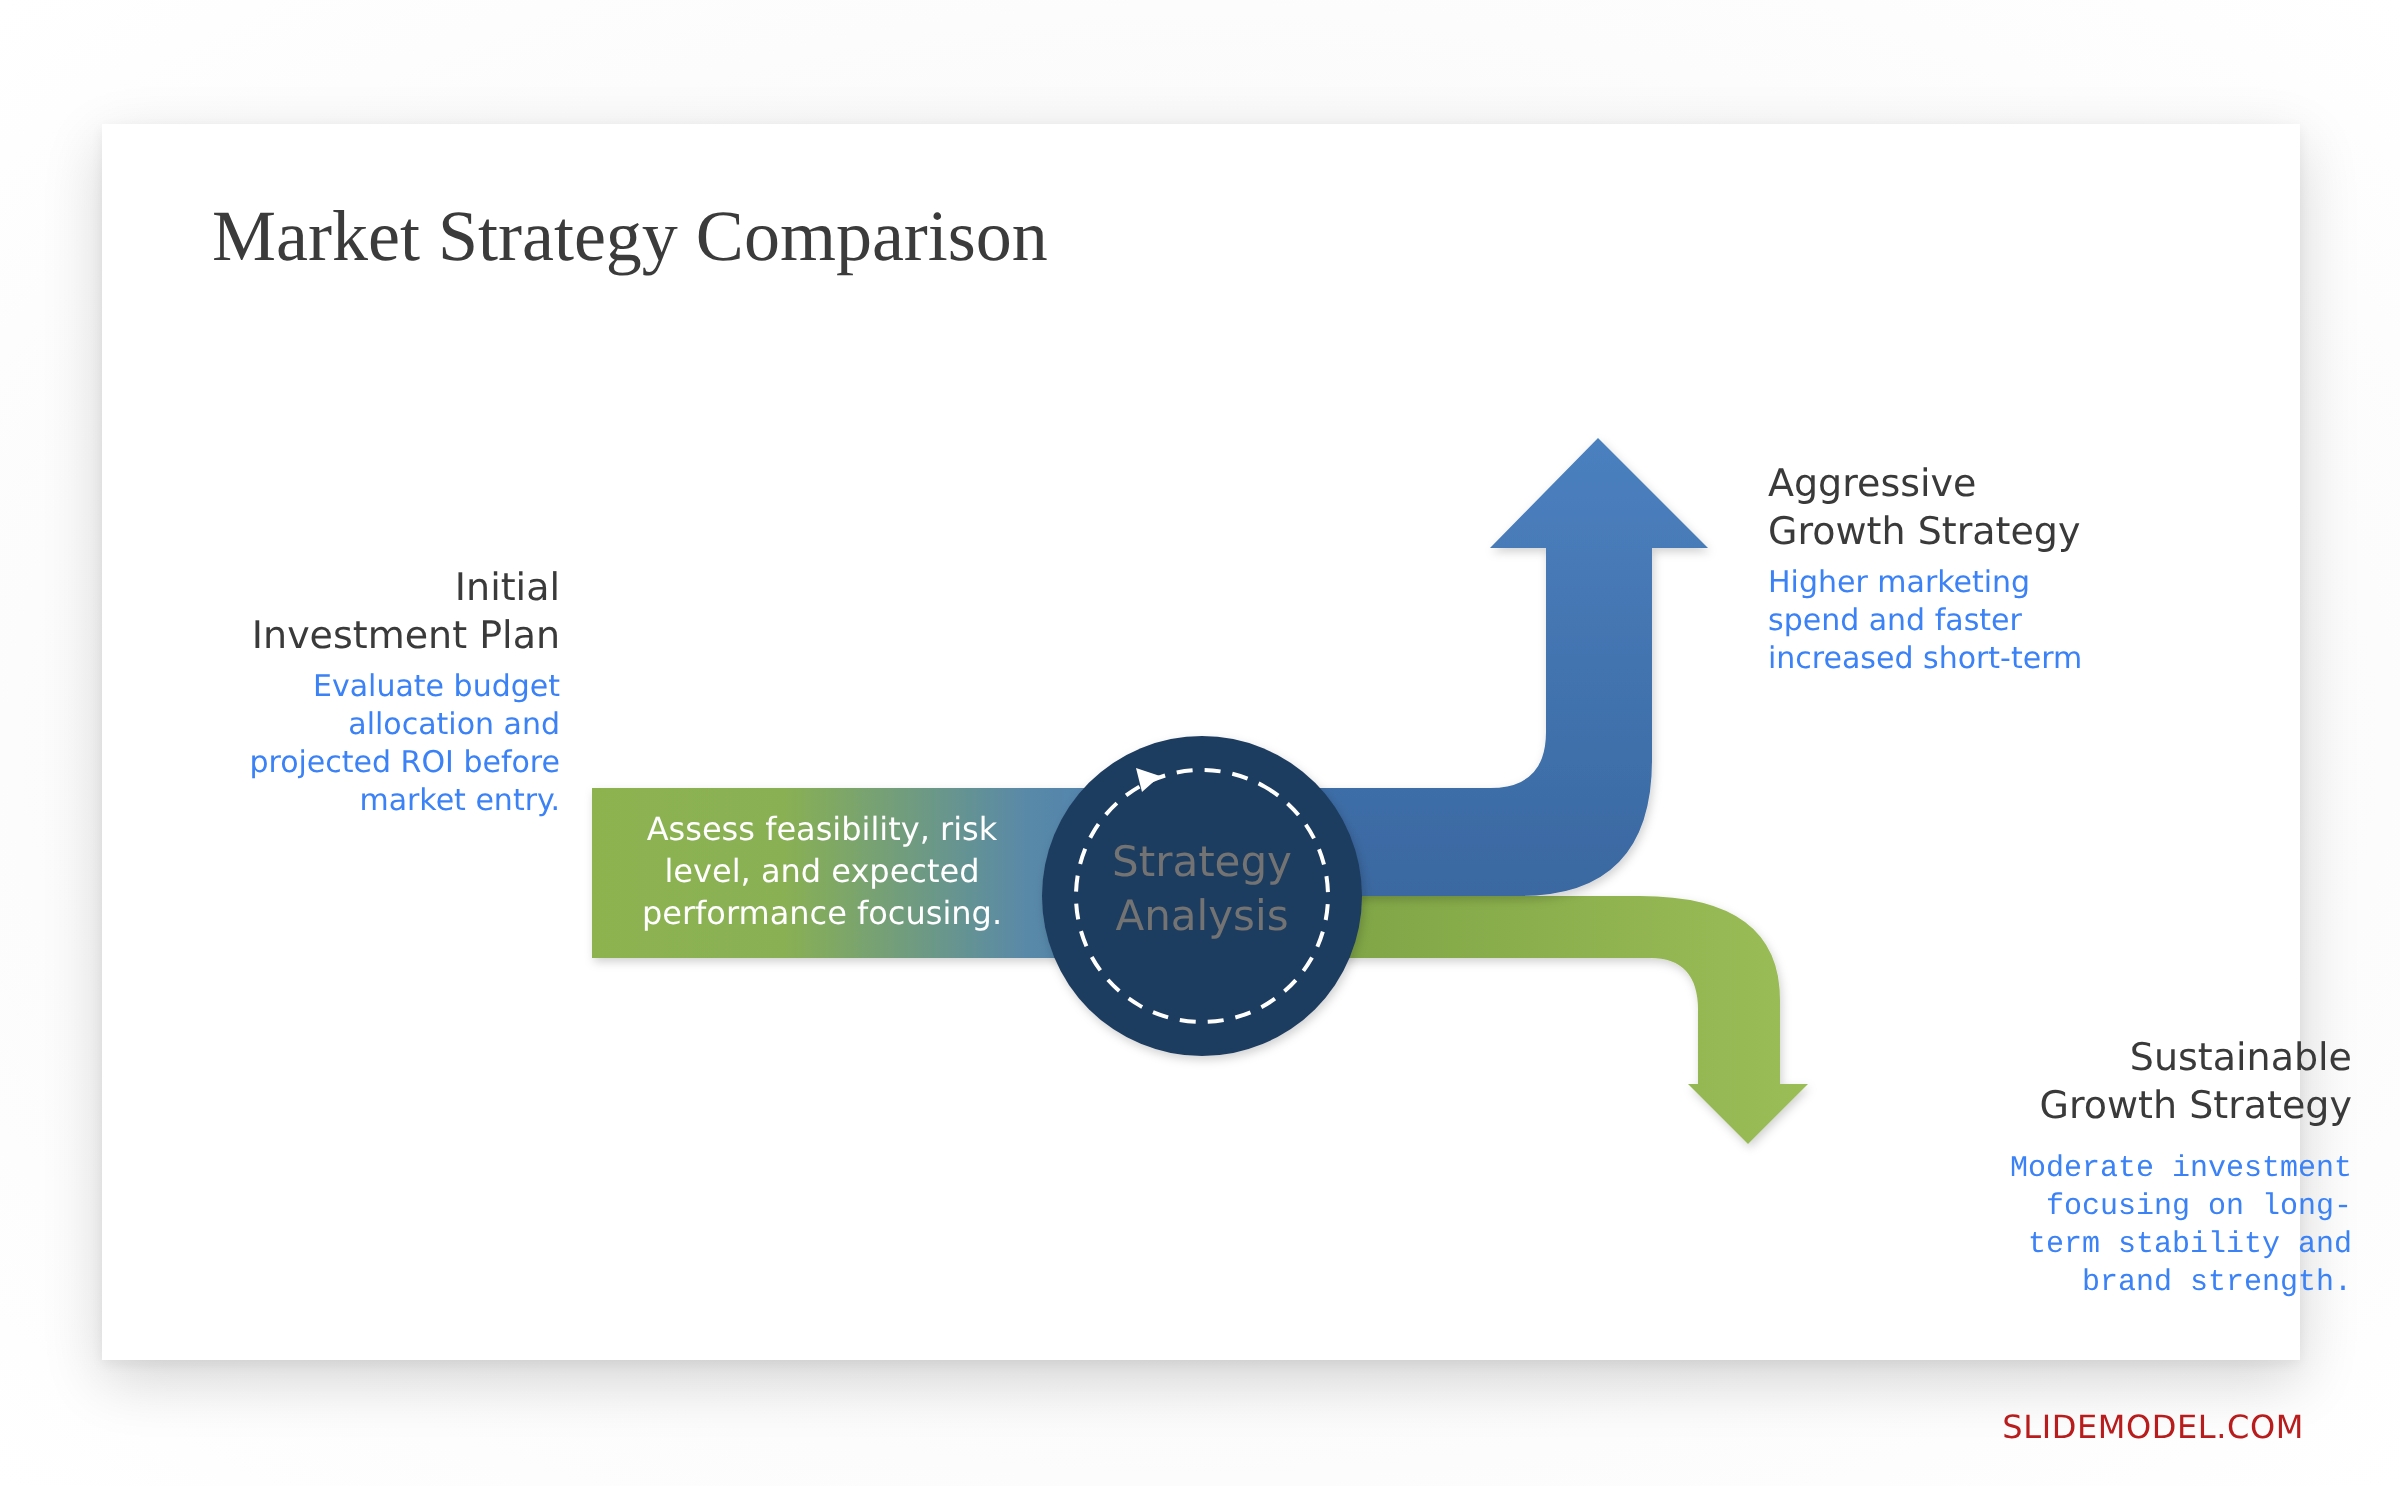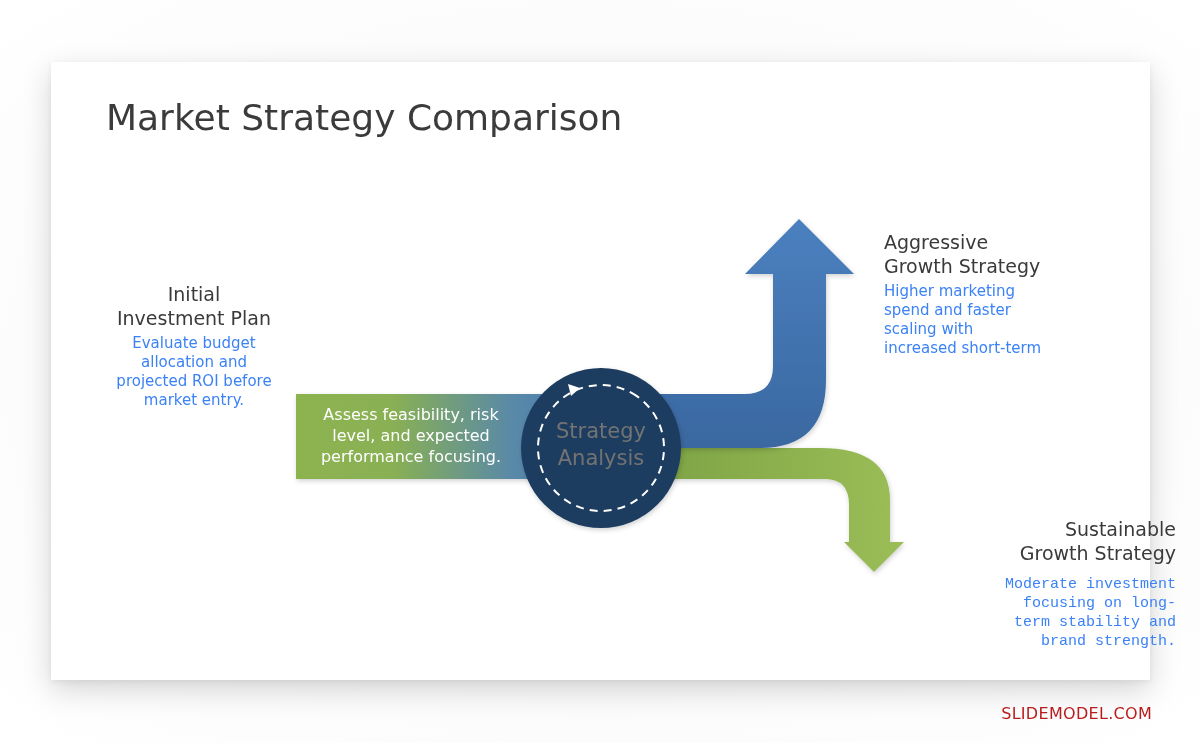--- a/index.html
+++ b/index.html
@@ -11,27 +11,27 @@
     position:absolute; left:0; top:0; width:1200px; height:743px;
     background: radial-gradient(ellipse at 50% 50%, #f4f4f4 0%, #fbfbfb 60%, #ffffff 100%);
   }
   .slide {
     position:absolute; left:51px; top:62px; width:1099px; height:618px;
     background:#ffffff;
     box-shadow: 0 10px 28px rgba(0,0,0,0.16), 0 2px 6px rgba(0,0,0,0.06);
   }
   .title {
     position:absolute; left:106px; top:97px; font-size:36px; color:#3b3b3b;
-    letter-spacing:0px; white-space:nowrap; font-weight:normal;
+    letter-spacing:0px; white-space:nowrap; font-weight:normal;font-family:Liberation Serif, serif;
   }
   svg.diagram { position:absolute; left:0; top:0; }
   .block { position:absolute; }
   .block .head { color:#3a3a3a; font-size:19px; line-height:24px; }
   .block .body { color:#3b82f6; font-size:15px; line-height:19px; margin-top:4px; }
-  .initial { left:108px; top:282px; width:172px; text-align:center; }
+  .initial { left:108px; top:282px; width:172px; text-align:right; }
   .aggressive { left:884px; top:182px; width:210px; text-align:left;margin-top:48px; }
   .sustainable { left:976px; top:517px; width:200px; text-align:right; }
   .bar-text {
     position:absolute; left:306px; top:404px; width:210px; text-align:center;
     color:#ffffff; font-size:16px; line-height:21px;
   }
   .circle-text {
     position:absolute; left:531px; top:418px; width:140px; text-align:center;
     color:#737373; font-size:21px; line-height:27px;
   }
@@ -117,21 +117,20 @@
 </div>
 
 <div class="block aggressive">
   <div class="head">
     <div>Aggressive</div>
     <div>Growth Strategy</div>
   </div>
   <div class="body">
     <div>Higher marketing</div>
     <div>spend and faster</div>
-    <div>scaling with</div>
     <div>increased short-term</div>
   </div>
 </div>
 
 <div class="block sustainable">
   <div class="head">
     <div>Sustainable</div>
     <div>Growth Strategy</div>
   </div>
   <div class="body" style="margin-top:10px;font-family:Liberation Mono, monospace;">

